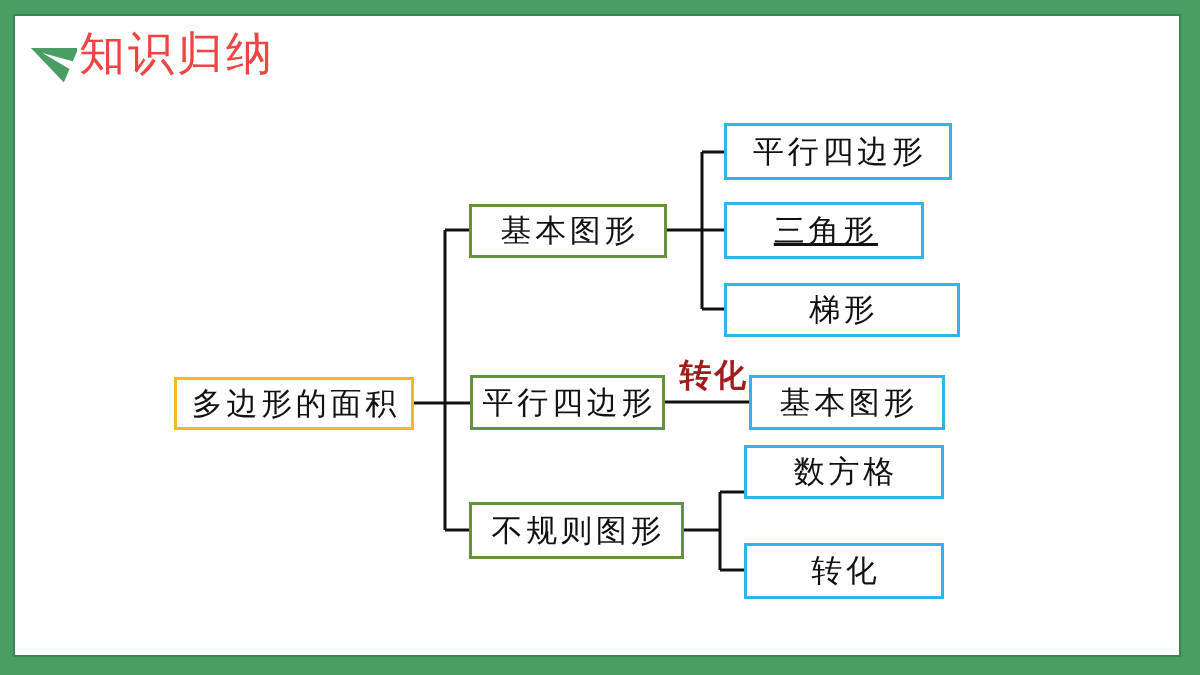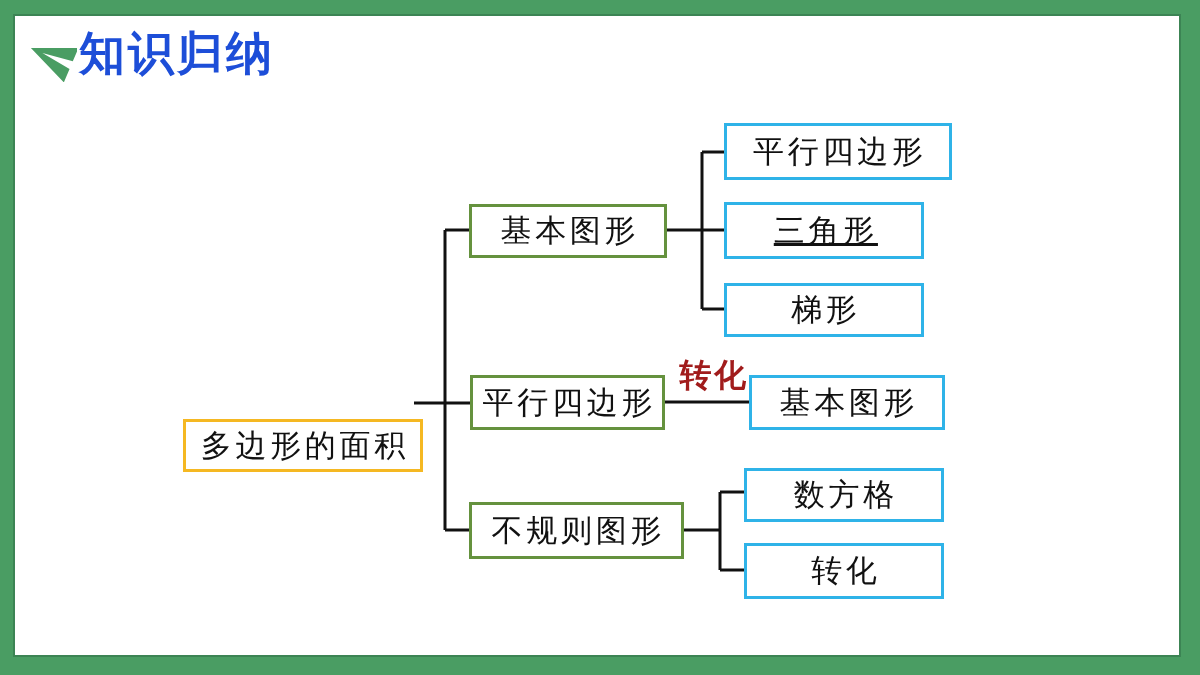--- a/index.html
+++ b/index.html
@@ -13,22 +13,22 @@
   .content{
     position:absolute;
     left:13px;top:14px;right:19px;bottom:18px;
     background:#ffffff;
     border:2px solid #3C8454;      
     box-sizing:border-box;
   }
   .plane{position:absolute;left:12px;top:16px;width:50px;height:50px;}
   .page-title{
     position:absolute;left:64px;top:12px;
-    font-size:46px;line-height:50px;font-weight:700;
-    letter-spacing:3px;color:#1d4ed8;
+    font-size:46px;line-height:50px;font-weight:400;
+    letter-spacing:3px;color:#ef4444;
     font-family:"Liberation Sans","DejaVu Sans",sans-serif;
     white-space:nowrap;
   }
   
   .node{
     position:absolute;box-sizing:border-box;
     background:#ffffff;
     display:flex;align-items:center;justify-content:center;
     font-family:"DejaVu Serif","Liberation Serif",serif;
     font-size:31px;color:#111111;
@@ -38,21 +38,21 @@
   .node.root   {border:3px solid #F5B822;}
   .node.branch {border:3px solid #65923E;}
   .node.leaf   {border:3px solid #2FB3E8;}
 
   .n-root        {left:172px;top:375px;width:240px;height:53px;}
   .n-basic       {left:467px;top:202px;width:198px;height:54px;}
   .n-composite   {left:468px;top:373px;width:195px;height:55px;}
   .n-irregular   {left:467px;top:500px;width:215px;height:57px;}
   .n-parallelogram{left:722px;top:121px;width:228px;height:57px;}
   .n-triangle    {left:722px;top:200px;width:200px;height:57px;text-decoration:underline;}
-  .n-trapezoid   {left:722px;top:281px;width:200px;height:54px;}
+  .n-trapezoid   {left:722px;top:281px;width:236px;height:54px;}
   .n-basic2      {left:747px;top:373px;width:196px;height:55px;}
   .n-countgrid   {left:742px;top:463px;width:200px;height:54px;}
   .n-transform2  {left:742px;top:541px;width:200px;height:56px;}
 
   .edge-label{
     position:absolute;left:672px;top:352px;width:80px;
     text-align:center;
     font-family:"DejaVu Serif","Liberation Serif",serif;
     font-size:32px;font-weight:bold;color:#A11C1C;
     letter-spacing:0.08em;white-space:nowrap;
@@ -82,31 +82,31 @@
         <line x1="700" y1="228" x2="722" y2="228"></line>
         <line x1="700" y1="307" x2="722" y2="307"></line>
         <line x1="663" y1="400" x2="747" y2="400"></line>
         <line x1="682" y1="528" x2="718" y2="528"></line>
         <line x1="718" y1="490" x2="718" y2="568"></line>
         <line x1="718" y1="490" x2="742" y2="490"></line>
         <line x1="718" y1="568" x2="742" y2="568"></line>
       </g>
     </svg>
 
-    <div class="node root n-root" style="left:168px;top:361px;margin-top:42px;">多边形的面积</div>
+    <div class="node root n-root" style="left:159px;top:361px;">多边形的面积</div>
 
     <div class="node branch n-basic" style="left:454px;top:188px;">基本图形</div>
     <div class="node branch n-composite" style="left:455px;top:359px;">平行四边形</div>
     <div class="node leaf n-parallelogram" style="left:709px;top:107px;">平行四边形</div>
 
     <div class="node branch n-irregular" style="left:454px;top:486px;">不规则图形</div>
     <div class="node leaf n-triangle" style="left:709px;top:186px;">三角形</div>
     <div class="node leaf n-trapezoid" style="left:709px;top:267px;">梯形</div>
 
     <div class="node leaf n-basic2" style="left:734px;top:359px;">基本图形</div>
 
-    <div class="node leaf n-countgrid" style="left:729px;top:452px;">数方格</div>
+    <div class="node leaf n-countgrid" style="left:729px;top:429px;">数方格</div>
     <div class="node leaf n-transform2" style="left:729px;top:527px;">转化</div>
 
     <div class="edge-label" style="left:659px;top:338px;">转化</div>
 
   </div>
 </div>
 
 </body></html>

